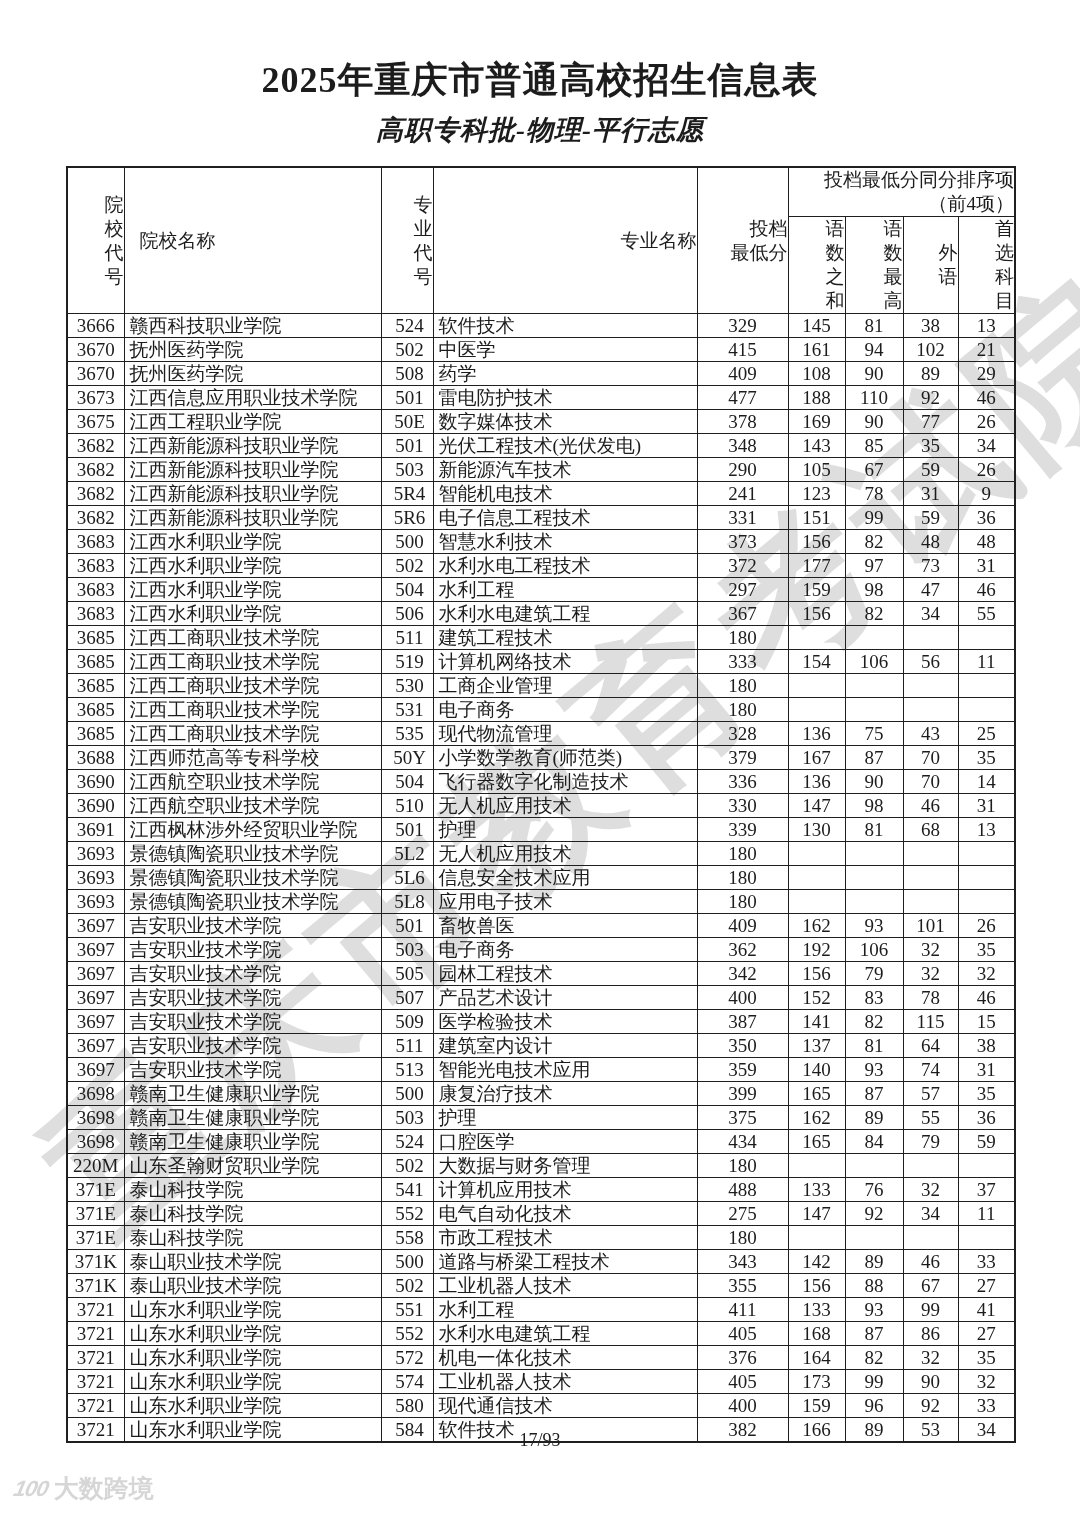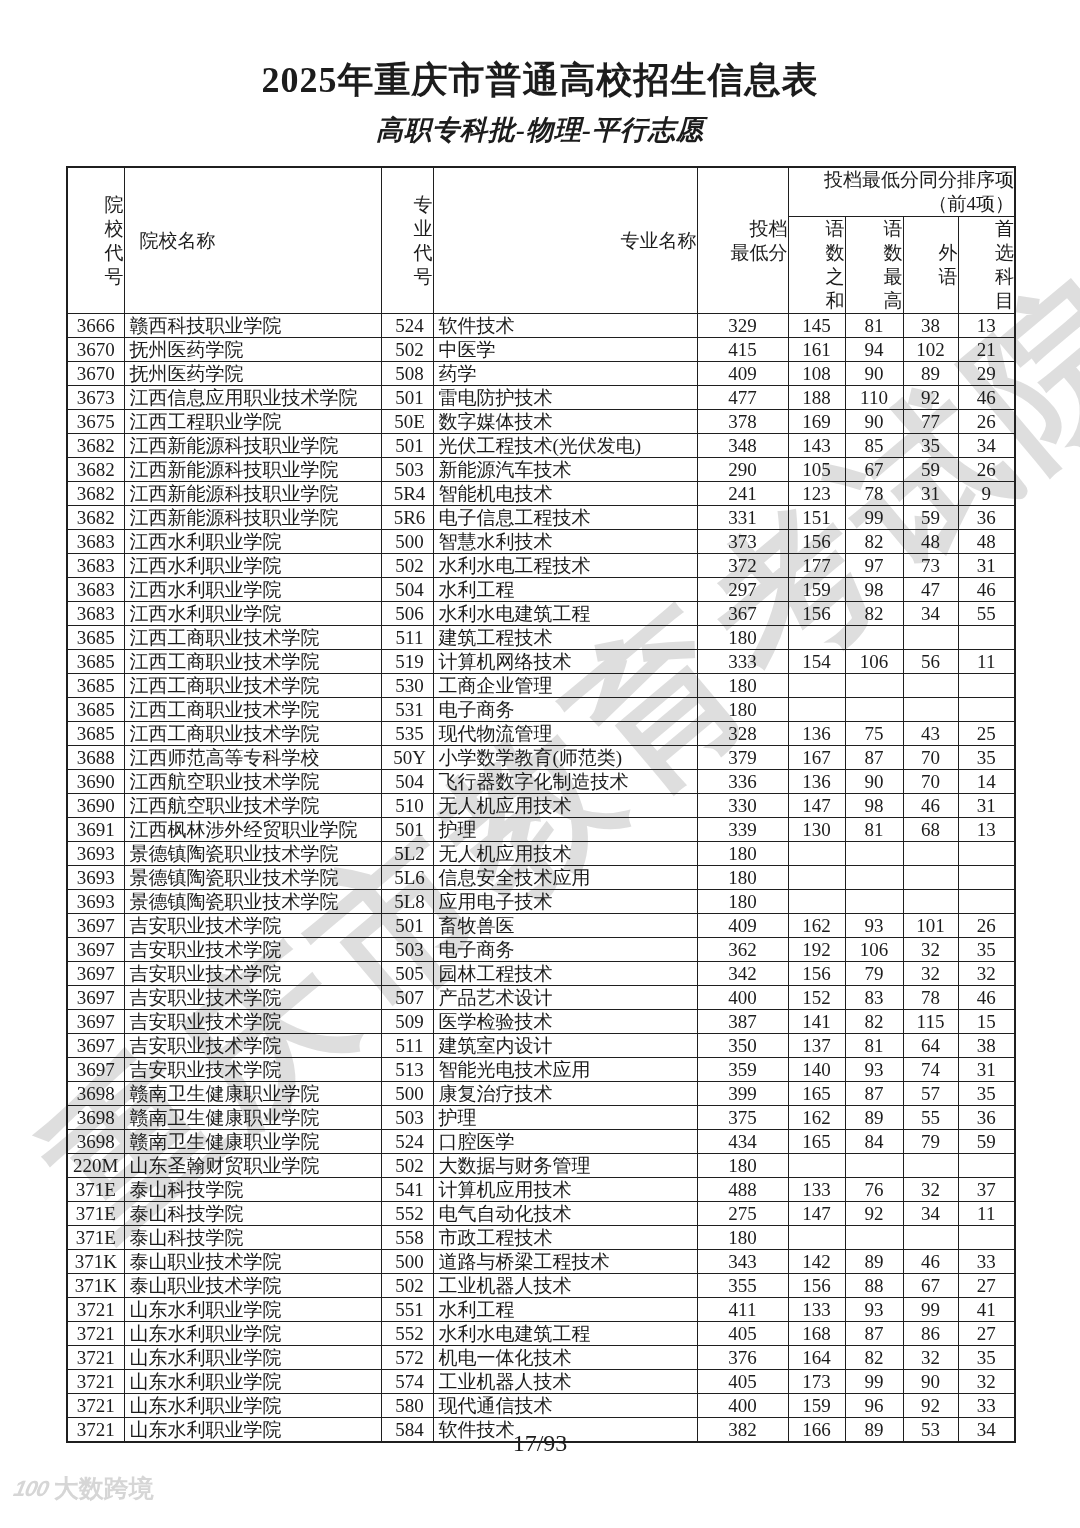--- a/index.html
+++ b/index.html
@@ -51,21 +51,21 @@
     text-align: center; white-space: nowrap;
   }
   .score-table td:nth-child(2), .score-table td:nth-child(4) {
     text-align: left; padding-left: 5px;
   }
   .score-table td:nth-child(3) {
     text-align: center; padding-left: 5px;
   }
   .page-number {
     position: absolute; top: 1430px; left: 0; width: 1080px;
-    text-align: center; font-size: 24px;
+    text-align: center; font-size: 18px;
   }
   .wm-diagonal {
     position: absolute; top: 660px; left: -110px;
     width: 1420px; height: 190px;
     line-height: 190px; text-align: center;
     font-size: 160px; font-weight: bold;
     color: rgba(145, 145, 145, 0.30);
     letter-spacing: 12px;
     transform: rotate(-40deg);
     pointer-events: none;

